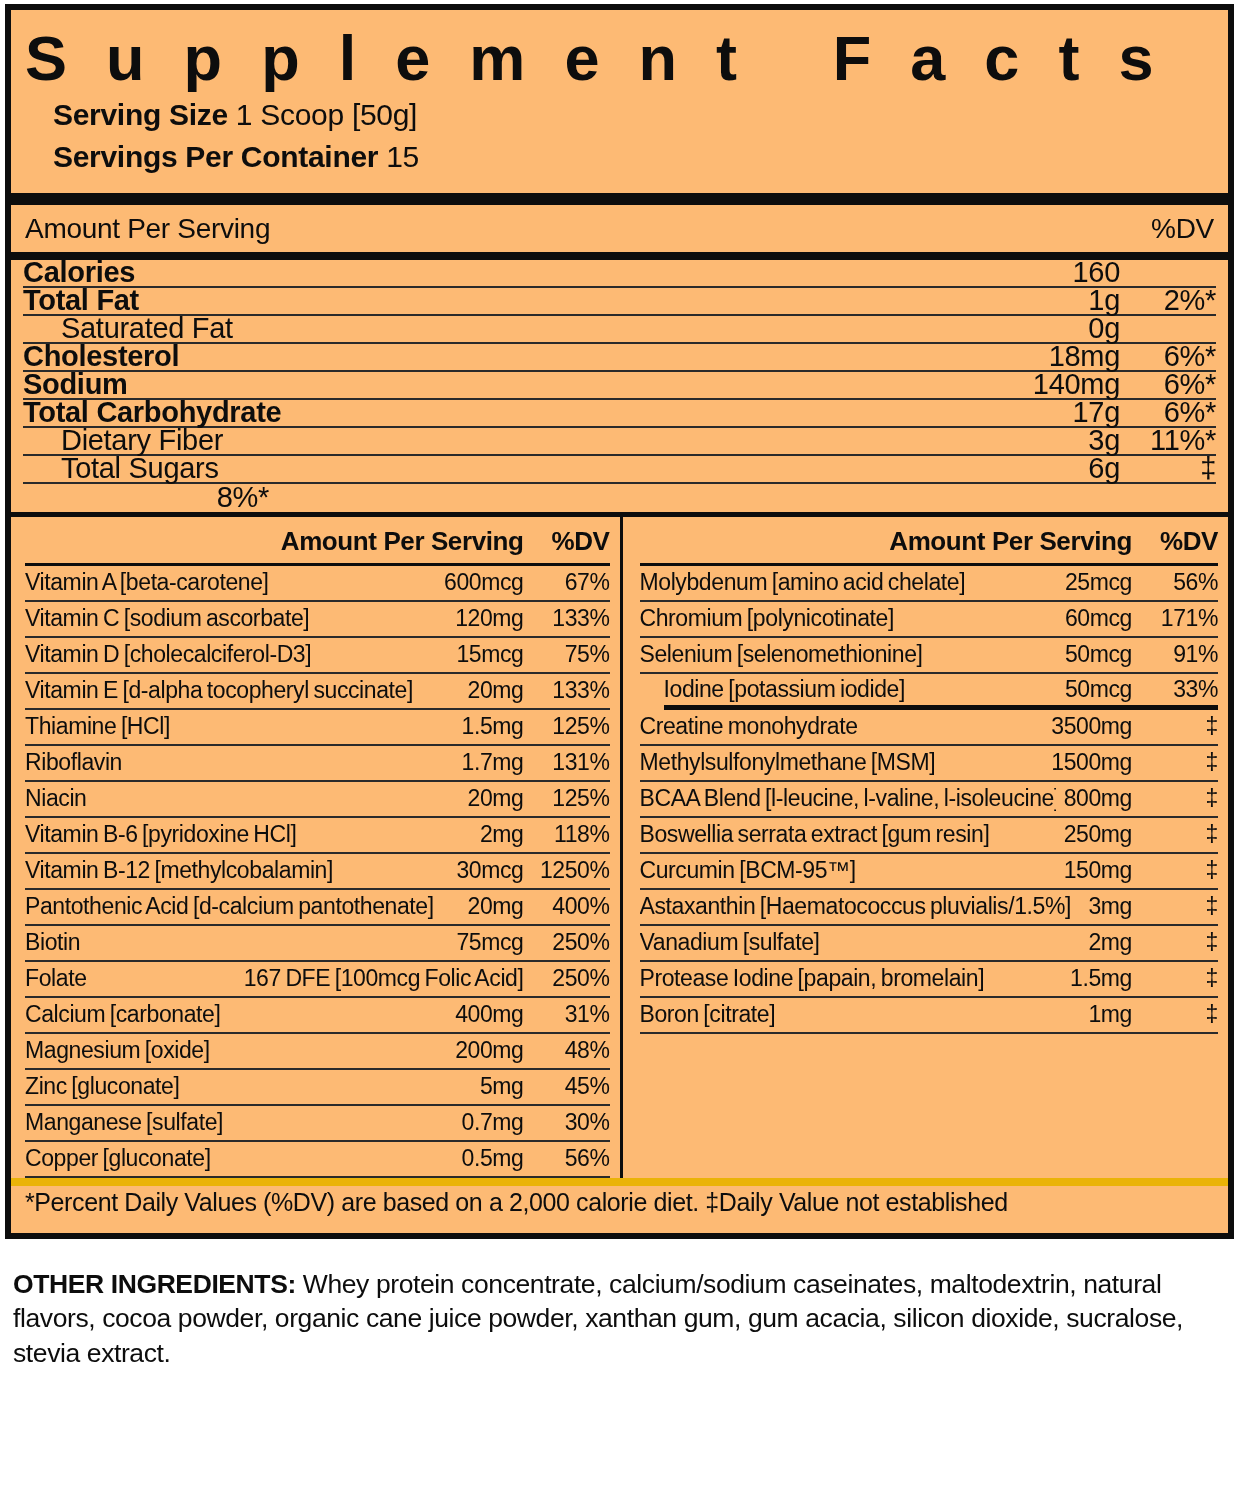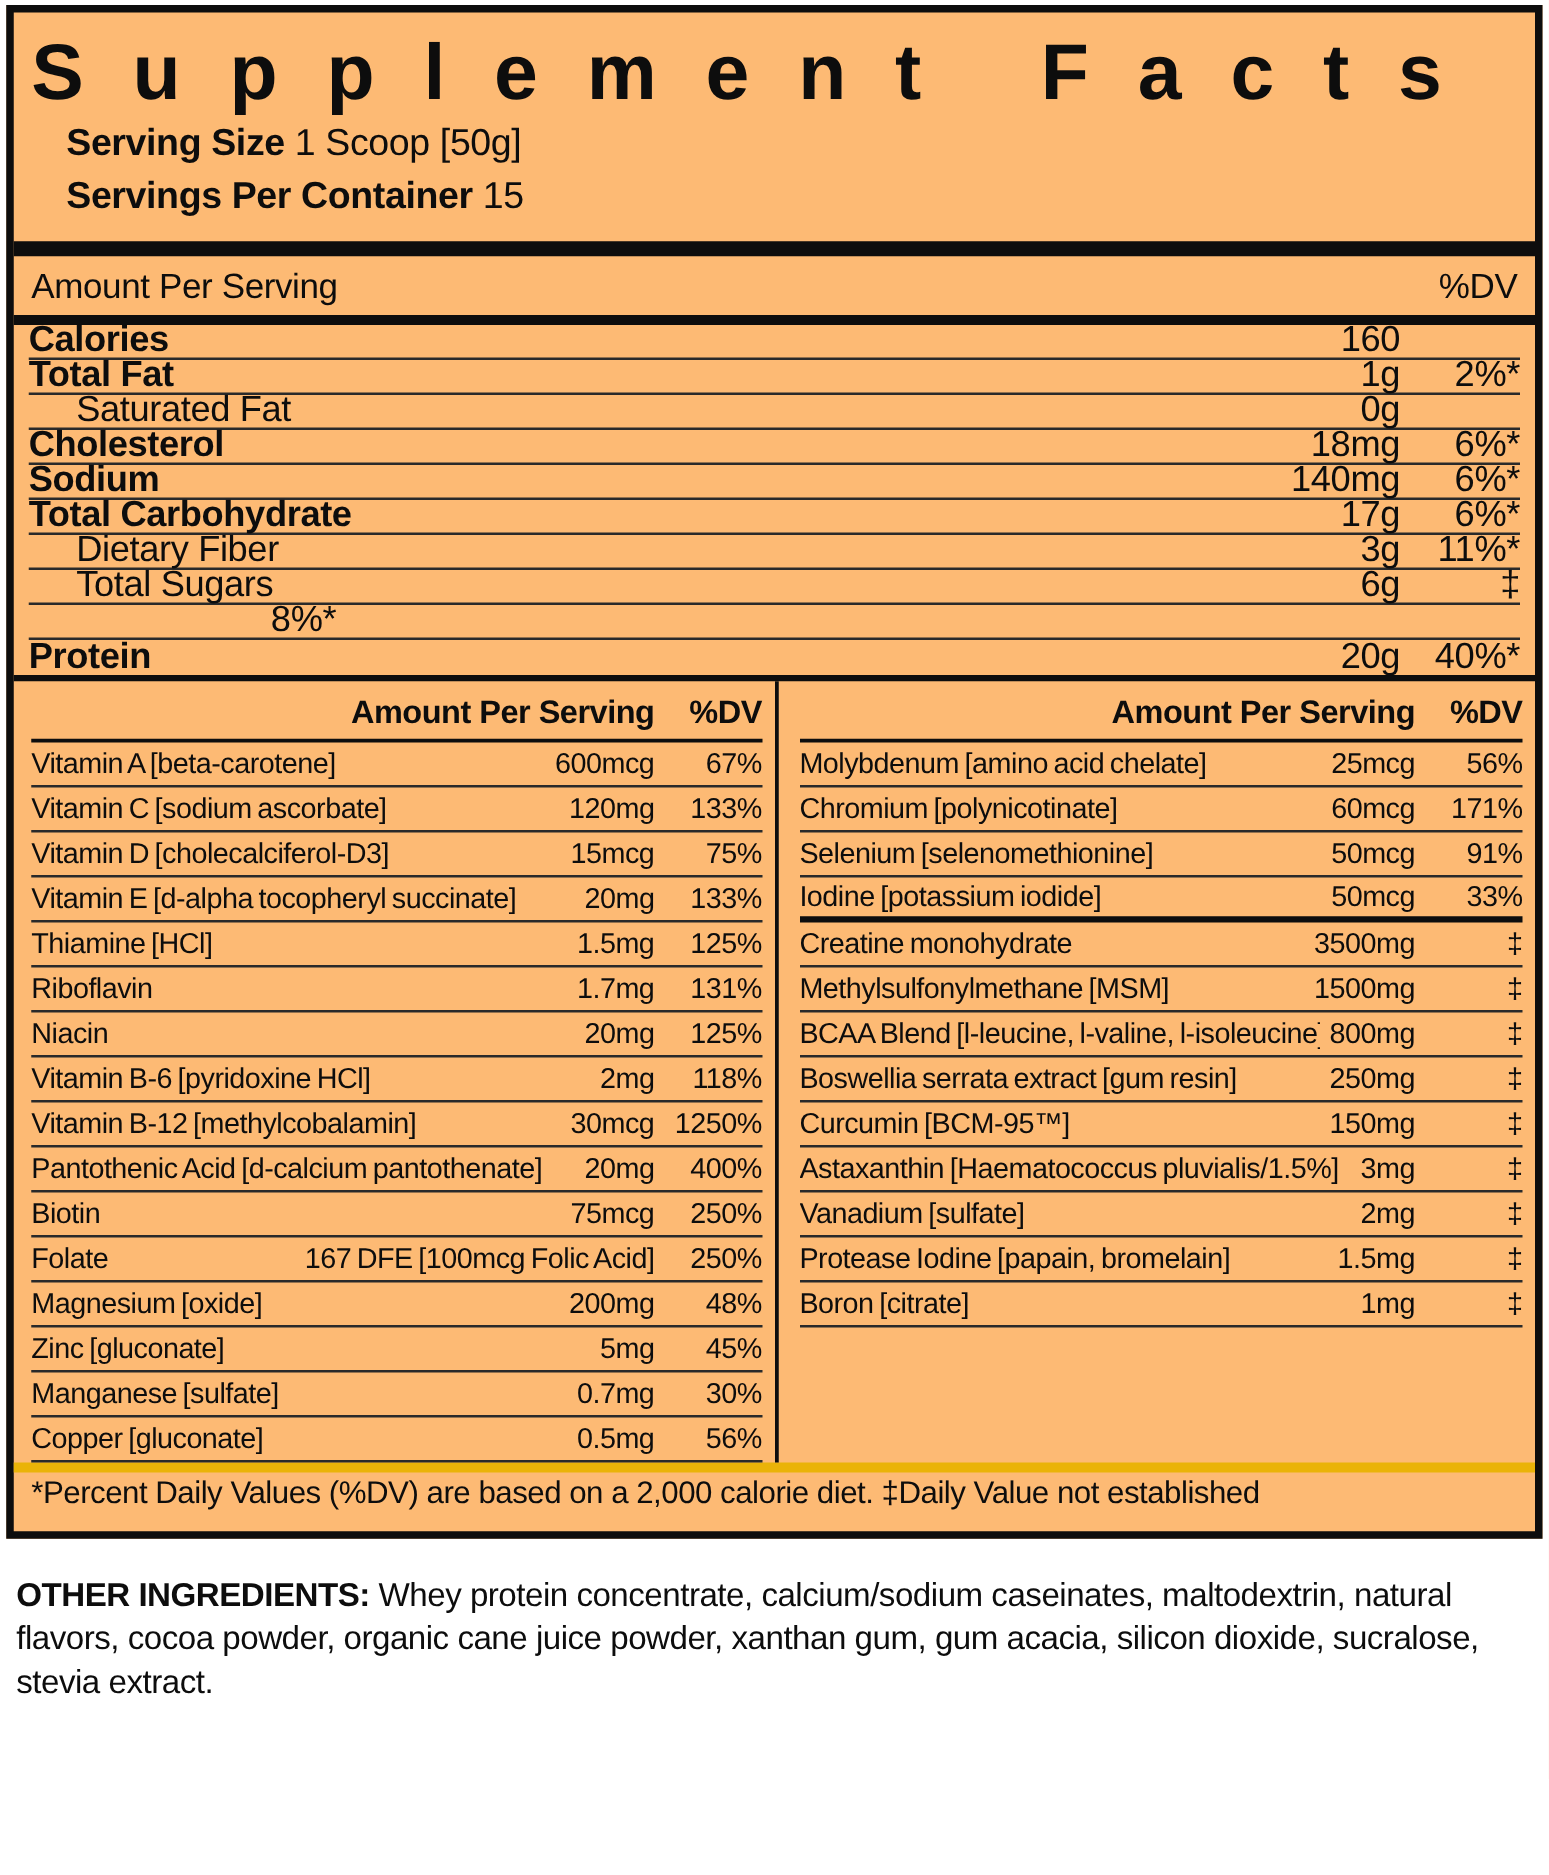--- a/index.html
+++ b/index.html
@@ -50,21 +50,21 @@
     display:flex; justify-content:flex-end; align-items:flex-end;
     font-weight:bold; font-size:26px; padding:9px 0 6px;
     border-bottom:3px solid #0d0d0d; letter-spacing:-0.4px;
   }
   .col-dv-h { width:86px; text-align:right; }
   .crow {
     display:flex; align-items:center; height:36px;
     border-bottom:2px solid #2a2a2a; font-size:23px;
     white-space:nowrap; letter-spacing:-0.4px; word-spacing:-1.5px;
   }
-  .crow.thick-sep { border-bottom-width:5px; border-bottom-color:#0d0d0d; }
+  .crow.thick-sep { border-bottom-width:5px; border-bottom-color:#0d0d0d;margin-left:24px; }
   .cname { flex:0 1 auto; min-width:0; overflow:hidden; }
   .camt { flex:1 0 auto; text-align:right; padding-left:8px; }
   .cdv { flex:0 0 86px; text-align:right; }
 
   
   .footnote {
     border-top:8px solid #eab308;
     font-size:25px; padding:2px 14px 16px; letter-spacing:-0.4px;
   }
 
@@ -144,25 +144,20 @@
           <span class="mname">Total Sugars</span>
           <span class="mamt">6g</span>
           <span class="mdv">‡</span>
         </div>
 
         <div class="mrow indent2">
           <span class="mamt"></span>
           <span class="mdv">8%*</span>
         </div>
 
-        <div class="mrow bold">
-          <span class="mname">Protein</span>
-          <span class="mamt">20g</span>
-          <span class="mdv">40%*</span>
-        </div>
       </div>
 
     <div class="two-col">
 
       <section class="col col-left">
         <div class="col-header">
           <span class="col-amt-h">Amount Per Serving</span>
           <span class="col-dv-h">%DV</span>
         </div>
         <div class="col-rows">
@@ -232,20 +227,25 @@
               <span class="camt">75mcg</span>
               <span class="cdv">250%</span>
             </div>
 
             <div class="crow">
               <span class="cname">Folate</span>
               <span class="camt">167 DFE [100mcg Folic Acid]</span>
               <span class="cdv">250%</span>
             </div>
 
+            <div class="crow">
+              <span class="cname">Calcium [carbonate]</span>
+              <span class="camt">400mg</span>
+              <span class="cdv">31%</span>
+            </div>
 
             <div class="crow">
               <span class="cname">Magnesium [oxide]</span>
               <span class="camt">200mg</span>
               <span class="cdv">48%</span>
             </div>
 
             <div class="crow">
               <span class="cname">Zinc [gluconate]</span>
               <span class="camt">5mg</span>

